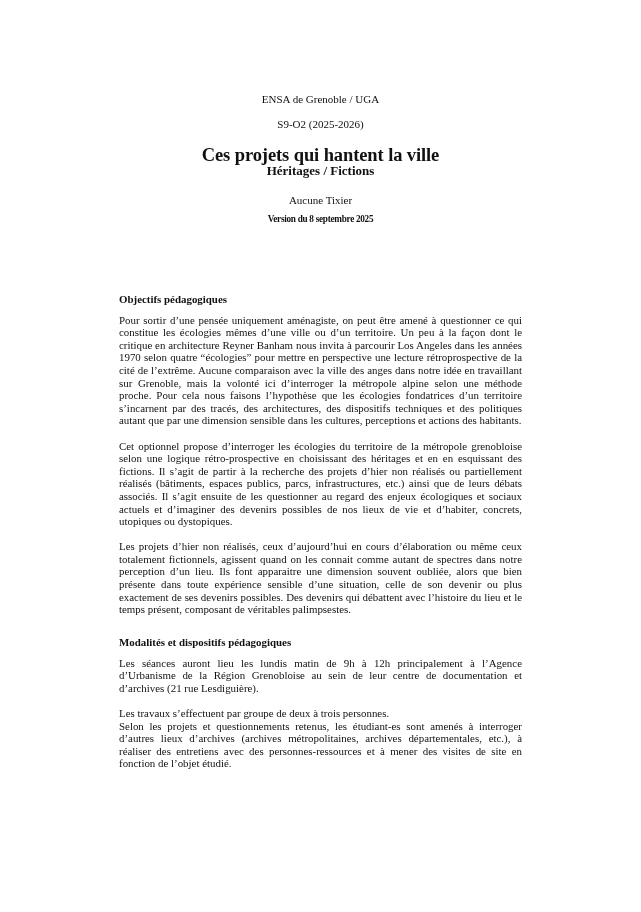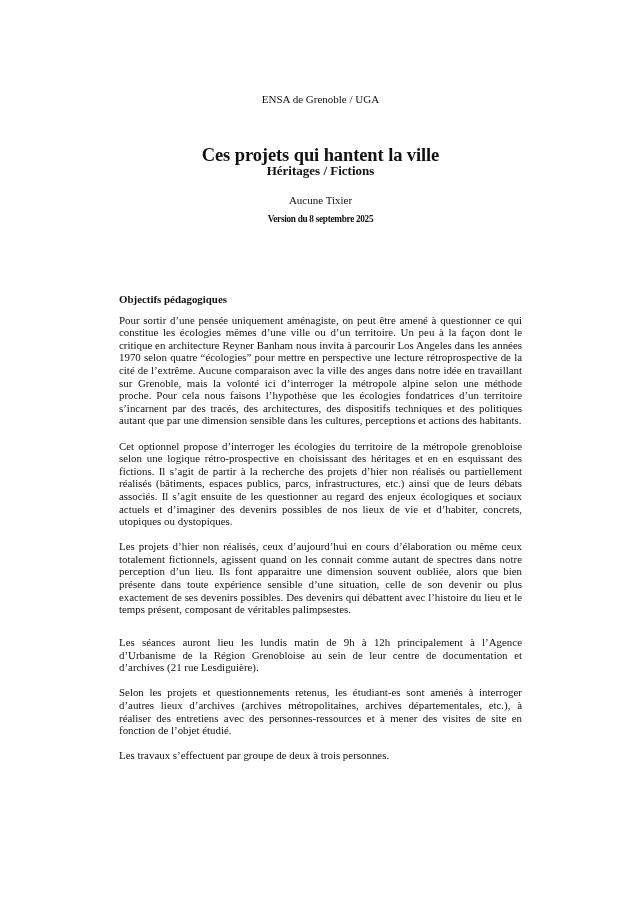--- a/index.html
+++ b/index.html
@@ -19,31 +19,33 @@
   .p.last { margin-bottom: 0; }
   #sec1 { top: 274px; }
   #sec2 { top: 617px; }
 </style>
 </head>
 <body>
 
 <div class="page">
 
   <div class="center inst">ENSA de Grenoble / UGA</div>
+  <div class="center code">S9-O2 (2025-2026)</div>
   <div class="center subtitle">Héritages / Fictions</div>
   <div class="center title">Ces projets qui hantent la ville</div>
   <div class="center author">Aucune Tixier</div>
   <div class="center version">Version du 8 septembre 2025</div>
 
   <div class="body" id="sec1">
     <div class="h">Objectifs pédagogiques</div>
     <p class="p">Pour sortir d’une pensée uniquement aménagiste, on peut être amené à questionner ce qui constitue les écologies mêmes d’une ville ou d’un territoire. Un peu à la façon dont le critique en architecture Reyner Banham nous invita à parcourir Los Angeles dans les années 1970 selon quatre “écologies” pour mettre en perspective une lecture rétroprospective de la cité de l’extrême. Aucune comparaison avec la ville des anges dans notre idée en travaillant sur Grenoble, mais la volonté ici d’interroger la métropole alpine selon une méthode proche. Pour cela nous faisons l’hypothèse que les écologies fondatrices d’un territoire s’incarnent par des tracés, des architectures, des dispositifs techniques et des politiques autant que par une dimension sensible dans les cultures, perceptions et actions des habitants.</p>
     <p class="p">Cet optionnel propose d’interroger les écologies du territoire de la métropole grenobloise selon une logique rétro-prospective en choisissant des héritages et en en esquissant des fictions. Il s’agit de partir à la recherche des projets d’hier non réalisés ou partiellement réalisés (bâtiments, espaces publics, parcs, infrastructures, etc.) ainsi que de leurs débats associés. Il s’agit ensuite de les questionner au regard des enjeux écologiques et sociaux actuels et d’imaginer des devenirs possibles de nos lieux de vie et d’habiter, concrets, utopiques ou dystopiques.</p>
     <p class="p last">Les projets d’hier non réalisés, ceux d’aujourd’hui en cours d’élaboration ou même ceux totalement fictionnels, agissent quand on les connait comme autant de spectres dans notre perception d’un lieu. Ils font apparaitre une dimension souvent oubliée, alors que bien présente dans toute expérience sensible d’une situation, celle de son devenir ou plus exactement de ses devenirs possibles. Des devenirs qui débattent avec l’histoire du lieu et le temps présent, composant de véritables palimpsestes.</p>
   </div>
 
   <div class="body" id="sec2">
+    <div class="h">Modalités et dispositifs pédagogiques</div>
     <p class="p">Les séances auront lieu les lundis matin de 9h à 12h principalement à l’Agence d’Urbanisme de la Région Grenobloise au sein de leur centre de documentation et d’archives (21 rue Lesdiguière).</p>
+    <p class="p last">Les travaux s’effectuent par groupe de deux à trois personnes.</p>
     <p class="p">Selon les projets et questionnements retenus, les étudiant-es sont amenés à interroger d’autres lieux d’archives (archives métropolitaines, archives départementales, etc.), à réaliser des entretiens avec des personnes-ressources et à mener des visites de site en fonction de l’objet étudié.</p>
-    <p class="p last">Les travaux s’effectuent par groupe de deux à trois personnes.</p>
   </div>
 
 </div>
 
 </body></html>

